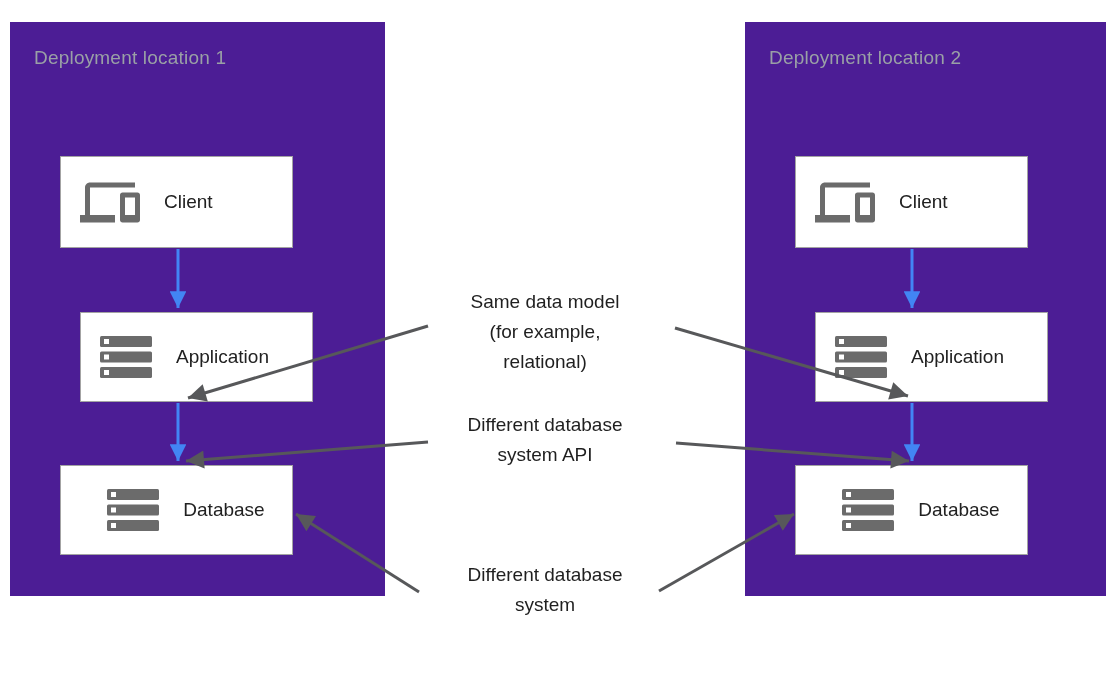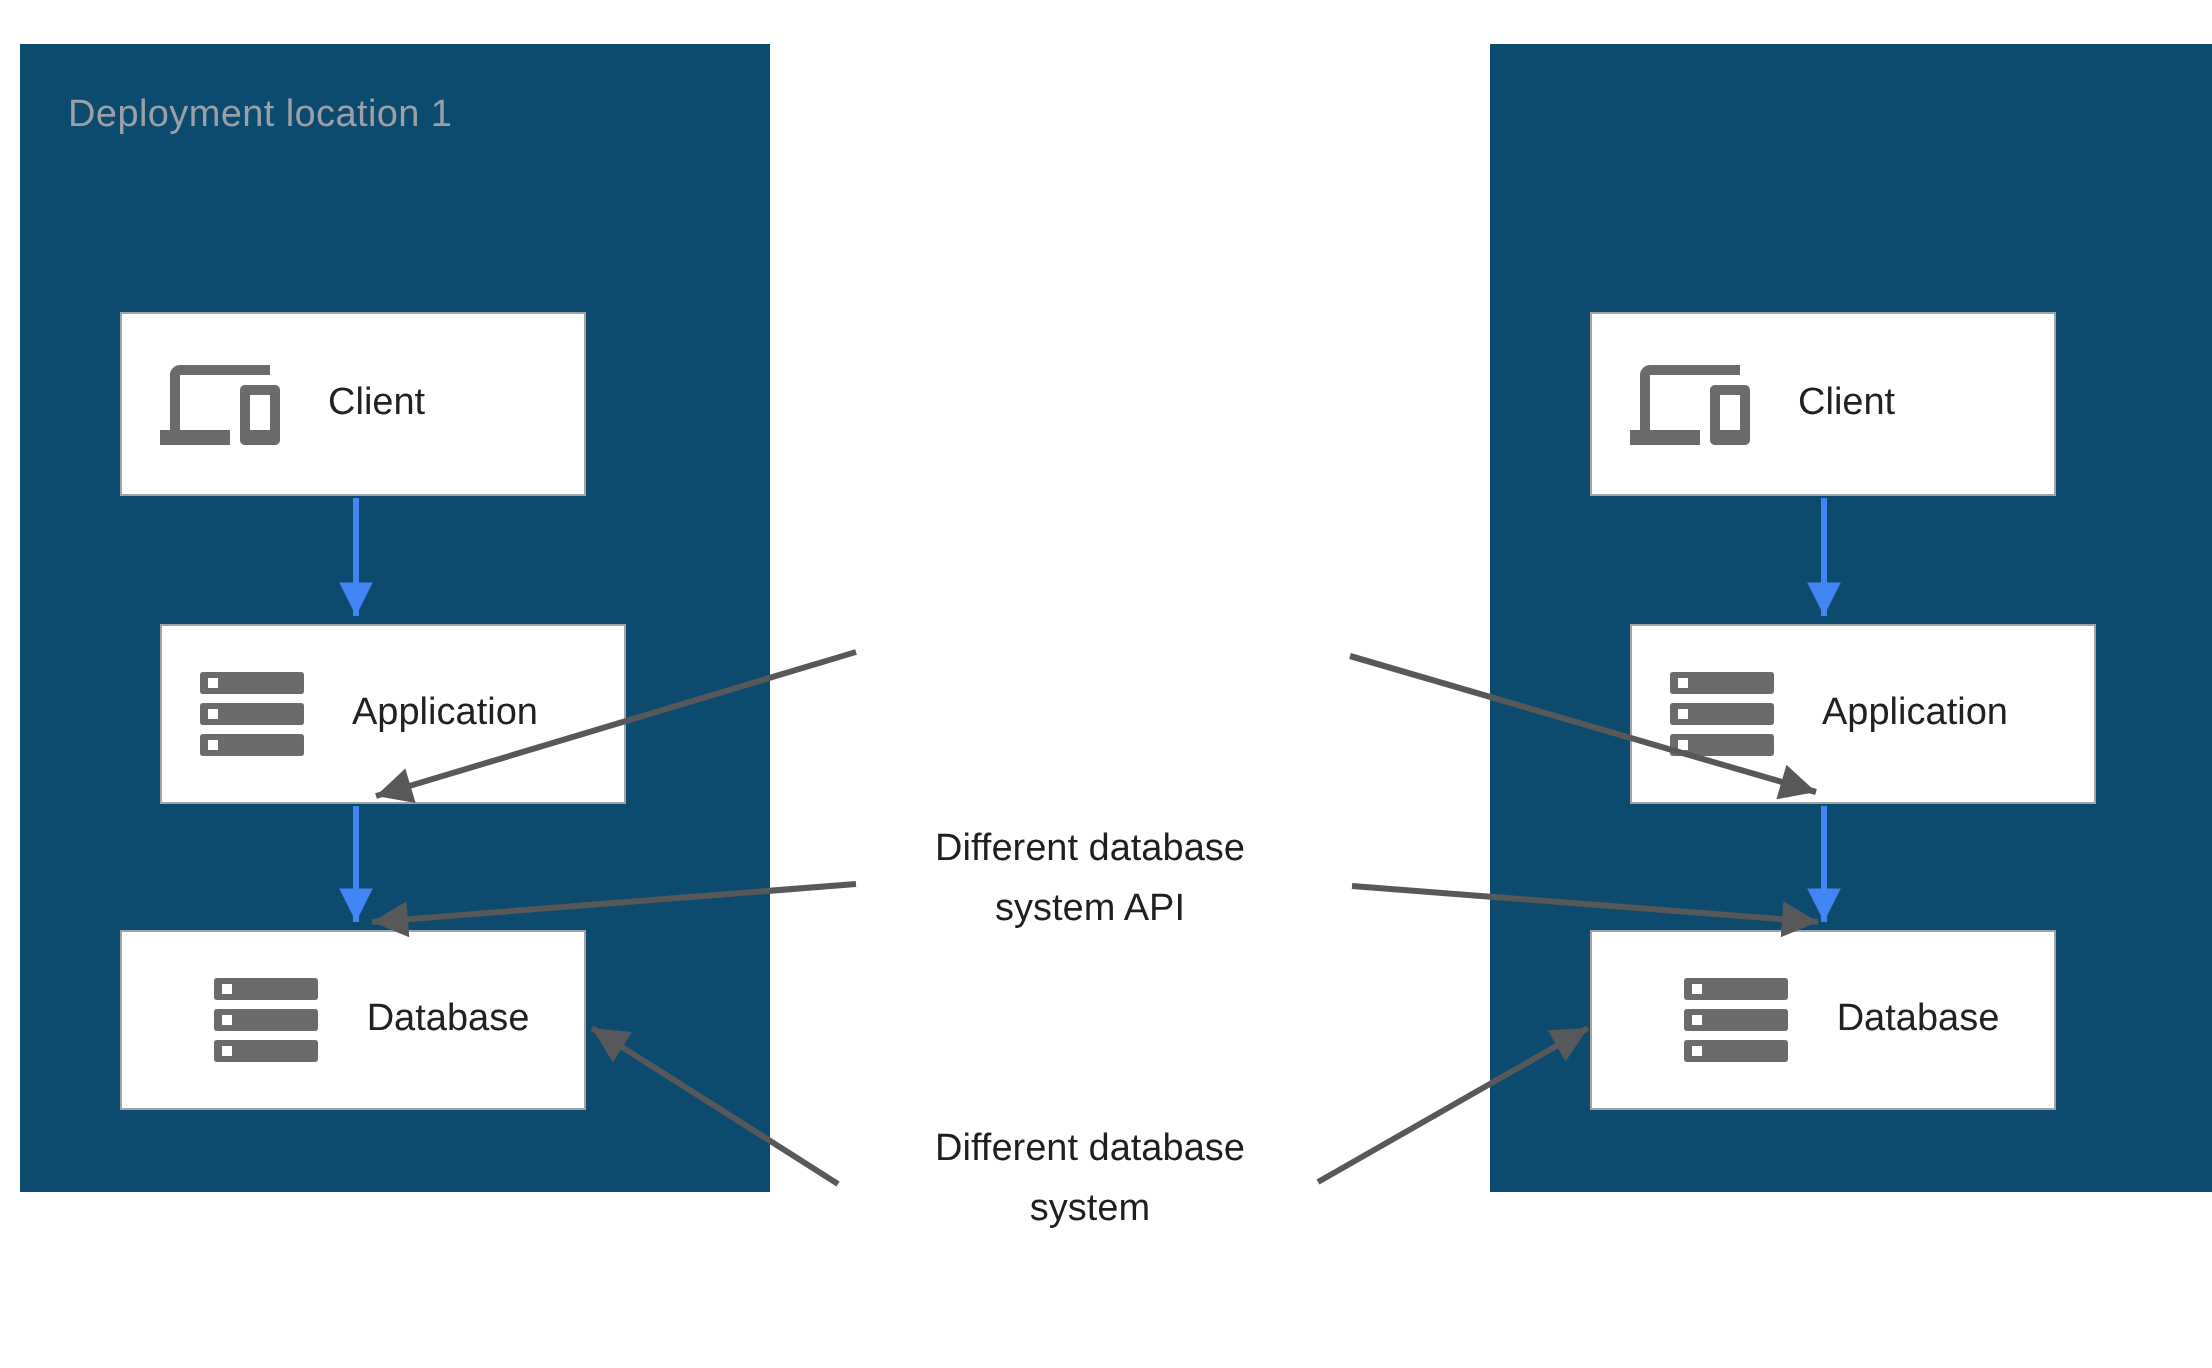--- a/index.html
+++ b/index.html
@@ -2,21 +2,21 @@
 <html><head>
 <meta charset="utf-8">
 <style>
   html,body{margin:0;padding:0;background:#fff;}
   body{font-family:"Liberation Sans","DejaVu Sans",sans-serif;}
   .canvas{
     position:relative;width:1106px;height:684px;background:#ffffff;overflow:hidden;
   }
   .panel{
     position:absolute;top:22px;width:375px;height:574px;
-    background:#0c4a6e;
+    background:#4c1d95;
   }
   .panel-label{
     position:absolute;left:24px;top:25px;
     font-size:19px;color:#9aa0a6;letter-spacing:.2px;
   }
   .node{
     position:absolute;left:50px;width:233px;
     background:#ffffff;border:1px solid #a3a3a3;
     box-sizing:border-box;
     display:flex;align-items:center;
@@ -81,20 +81,21 @@
           <rect x="4" y="3" width="5" height="5"></rect>
           <rect x="4" y="18.5" width="5" height="5"></rect>
           <rect x="4" y="34" width="5" height="5"></rect>
         </g>
       </svg>
       <span class="node-label">Database</span>
     </div>
   </div>
 
   <div class="panel" style="left:745px">
+    <div class="panel-label">Deployment location 2</div>
 
     <div class="node node-client">
       <svg class="icon" viewBox="0 3 24 18" width="60" height="45">
         <path fill="#6b6b6b" d="M4 6h18V4H4c-1.1 0-2 .9-2 2v11H0v3h14v-3H4V6zm19 2h-6c-.55 0-1 .45-1 1v10c0 .55.45 1 1 1h6c.55 0 1-.45 1-1V9c0-.55-.45-1-1-1zm-1 9h-4v-7h4v7z"></path>
       </svg>
       <span class="node-label">Client</span>
     </div>
 
     <div class="node node-application">
       <svg class="icon" viewBox="0 0 52 42" width="52" height="42">
@@ -122,20 +123,23 @@
         <g fill="#ffffff">
           <rect x="4" y="3" width="5" height="5"></rect>
           <rect x="4" y="18.5" width="5" height="5"></rect>
           <rect x="4" y="34" width="5" height="5"></rect>
         </g>
       </svg>
       <span class="node-label">Database</span>
     </div>
   </div>
 
+  <div class="annotation" id="anno-model">Same data model
+(for example,
+relational)</div>
   <div class="annotation" id="anno-api">Different database
 system API</div>
   <div class="annotation" id="anno-system">Different database
 system</div>
 
   <svg class="overlay" width="1106" height="684">
     <defs>
       <marker id="head-blue" viewBox="0 0 10 10" refX="10" refY="5" markerWidth="7" markerHeight="5.6" orient="auto-start-reverse">
         <path d="M0,0 L10,5 L0,10 z" fill="#4285f4"></path>
       </marker>

